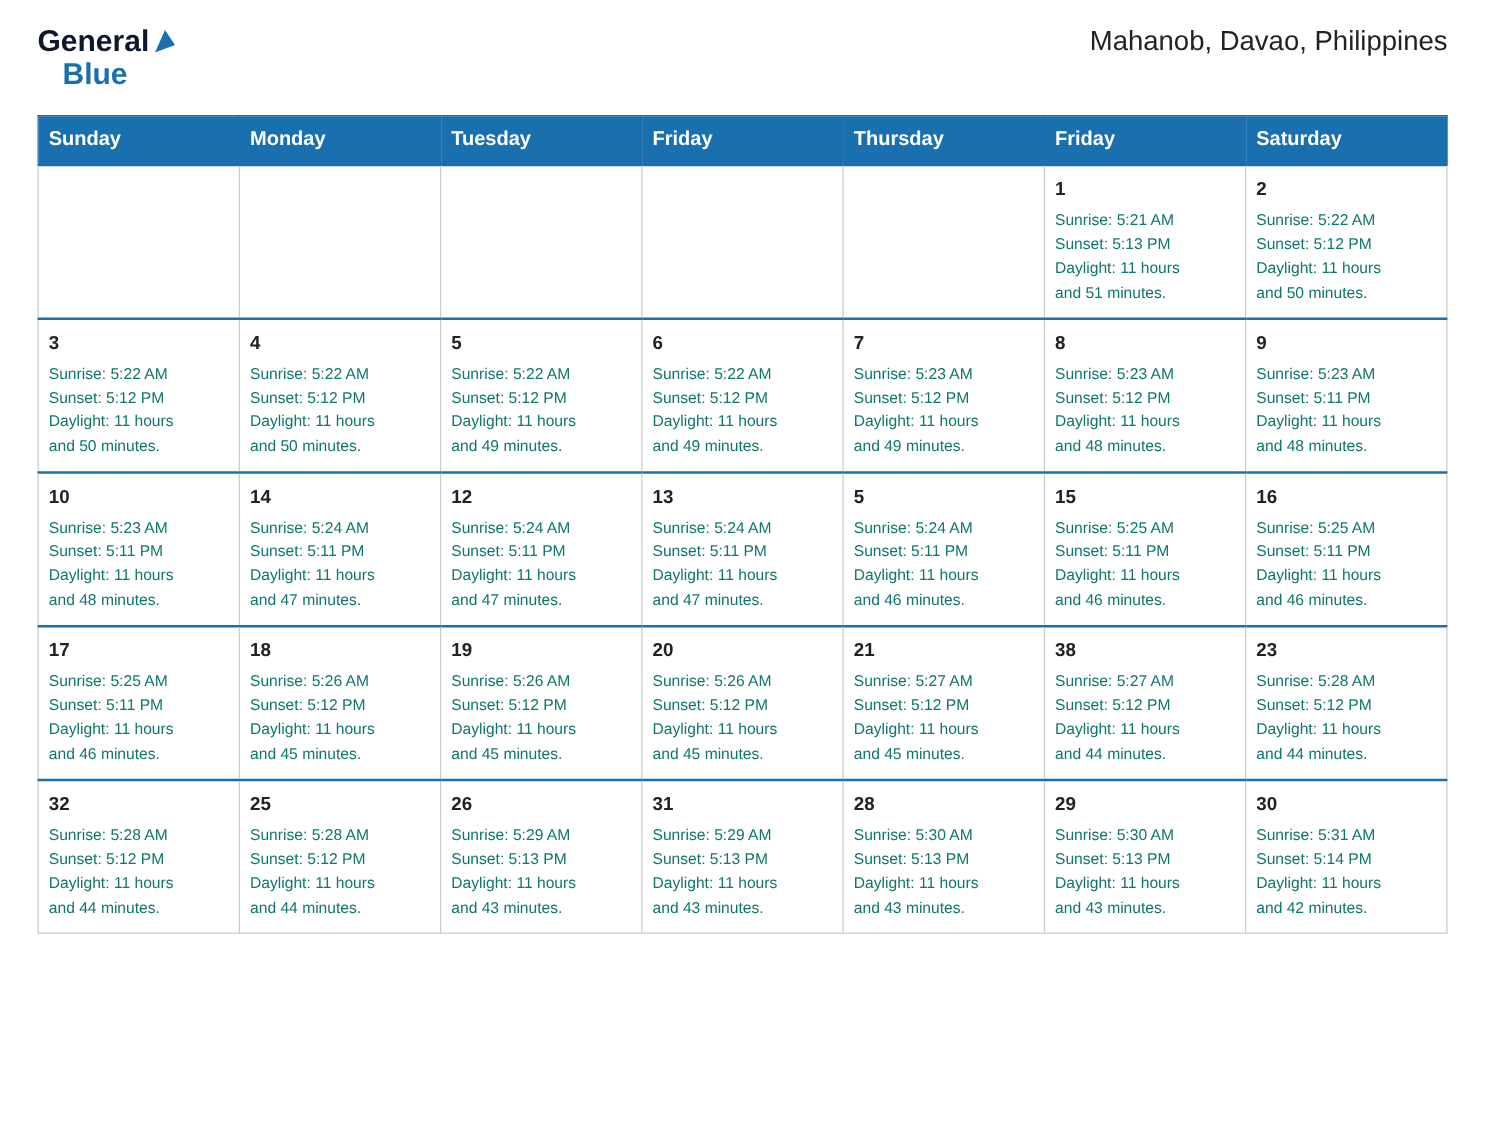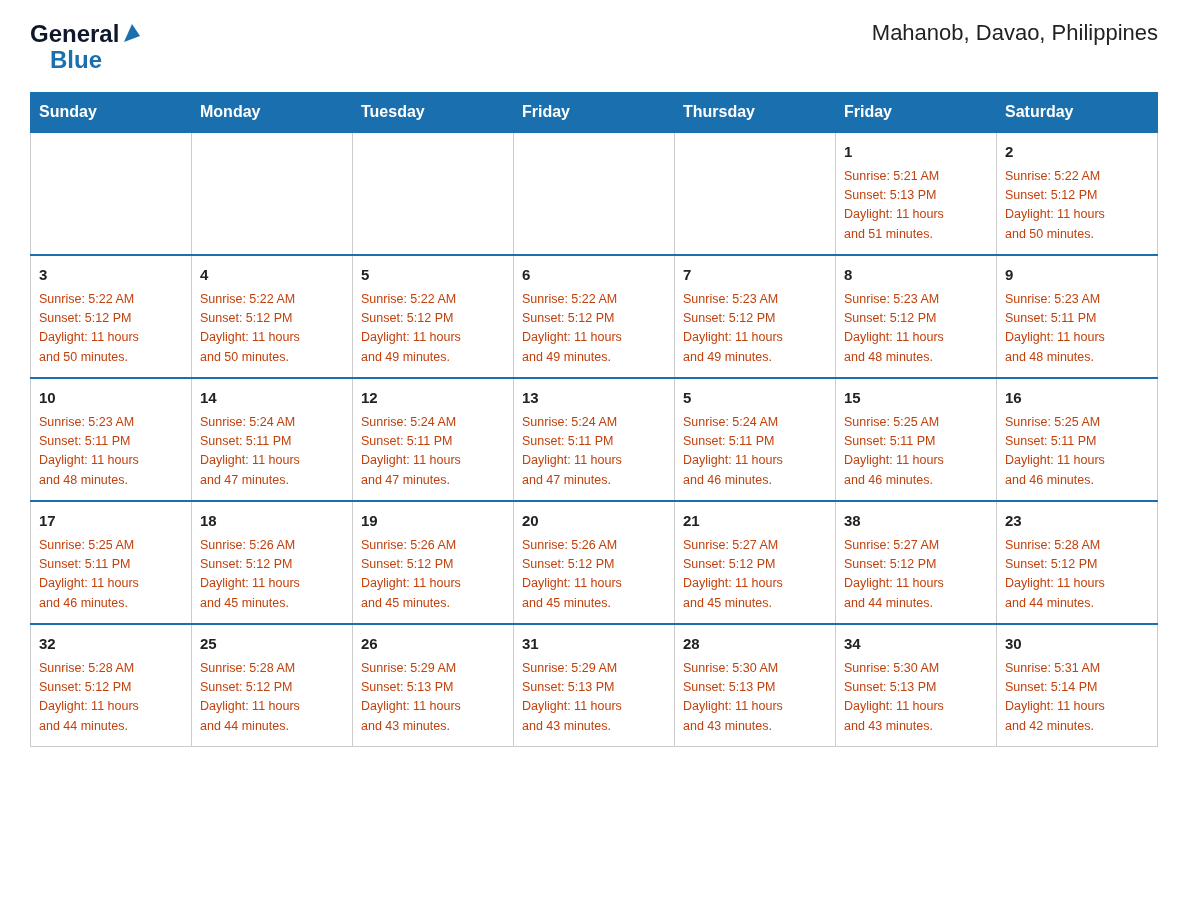--- a/index.html
+++ b/index.html
@@ -62,21 +62,21 @@
     }
     .day-number {
       font-size: 15px;
       font-weight: 700;
       color: #222;
       display: block;
       margin-bottom: 3px;
     }
     .day-info {
       font-size: 12.5px;
-      color: #c2410c;
+      color: #0f766e;
       line-height: 1.55;
     }
     .calendar tr:first-child td {
       border-top: 2px solid #1a6faf;
     }
     .calendar tbody tr td {
       border-top: 2px solid #1a6faf;
     }
     .empty-cell {
       background: #f9f9f9;
@@ -257,21 +257,21 @@
         </td>
         <td>
           <span class="day-number">31</span>
           <div class="day-info">Sunrise: 5:29 AM<br>Sunset: 5:13 PM<br>Daylight: 11 hours<br>and 43 minutes.</div>
         </td>
         <td>
           <span class="day-number">28</span>
           <div class="day-info">Sunrise: 5:30 AM<br>Sunset: 5:13 PM<br>Daylight: 11 hours<br>and 43 minutes.</div>
         </td>
         <td>
-          <span class="day-number">34</span>
+          <span class="day-number">29</span>
           <div class="day-info">Sunrise: 5:30 AM<br>Sunset: 5:13 PM<br>Daylight: 11 hours<br>and 43 minutes.</div>
         </td>
         <td>
           <span class="day-number">30</span>
           <div class="day-info">Sunrise: 5:31 AM<br>Sunset: 5:14 PM<br>Daylight: 11 hours<br>and 42 minutes.</div>
         </td>
       </tr>
     </tbody>
 </table>
 

